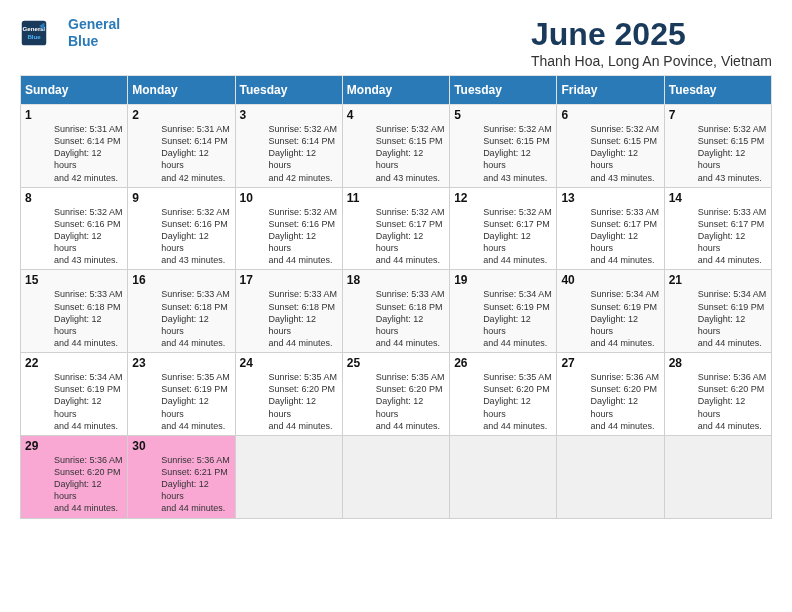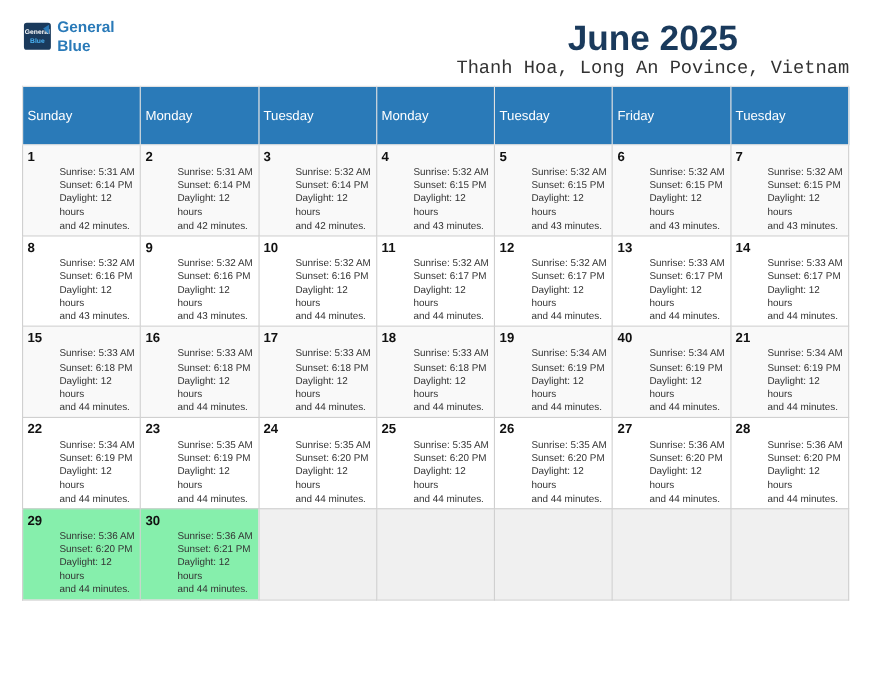--- a/index.html
+++ b/index.html
@@ -17,76 +17,75 @@
     }
     .header-row {
       display: flex;
       justify-content: space-between;
       align-items: flex-start;
       margin-bottom: 6px;
     }
     .logo {
       display: flex;
       align-items: center;
-      gap: 4px;
+      gap: 20px;
     }
     .logo-text {
       font-size: 14px;
       font-weight: bold;
       color: #1a3a5c;
       line-height: 1.2;
     }
     .logo-text span {
       color: #2a7ab8;
     }
     .logo-icon {
       width: 28px;
       height: 28px;
     }
     .title-block {
-      text-align: center;
+      text-align: left;
     }
     .calendar-title {
       font-size: 32px;
       font-weight: bold;
       color: #1a3a5c;
     }
     .calendar-subtitle {
-      font-size: 17px;
+      font-size: 14px;
       color: #333;
-      font-family: Liberation Mono, monospace;
     }
     table {
       width: 100%;
       border-collapse: collapse;
       table-layout: fixed;
     }
     thead tr th {
       background-color: #2a7ab8;
       color: #fff;
       font-size: 12px;
-      font-weight: normal;
-      padding: 19px 4px;
+      font-weight: bold;
+      padding: 7px 4px;
       text-align: left;
       border: 1px solid #e0e0e0;
     }
     tbody tr td {
       vertical-align: top;
       font-size: 9.5px;
       color: #222;
       padding: 3px 4px;
       border: 1px solid #d0d0d0;
       height: 72px;
       background: #fff;
     }
     tbody tr:nth-child(odd) td {
       background: #f9f9f9;
     }
     tbody tr:last-child td {
-      background: #86efac;
+      background: #f9a8d4;
     }
     .day-num {
       font-size: 12px;
       font-weight: bold;
       color: #111;
       display: block;
       margin-bottom: 1px;
     }
     .day-detail {
       color: #333;

